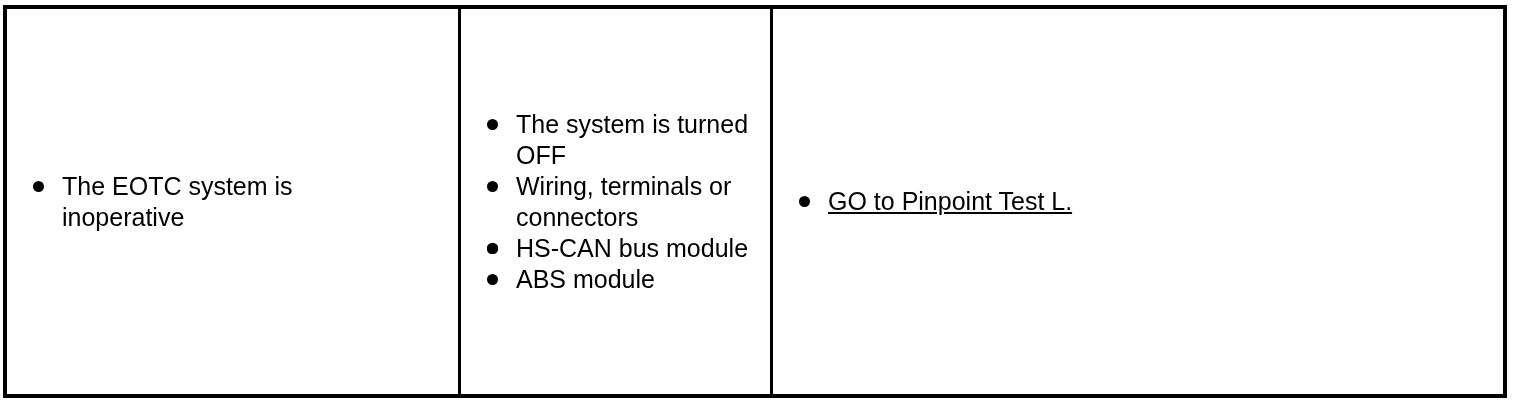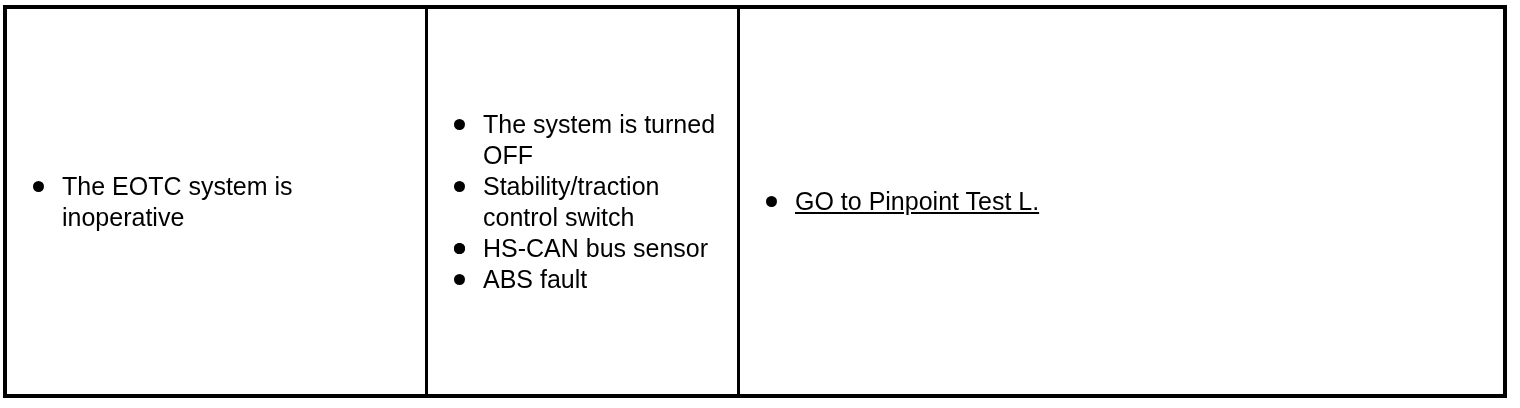--- a/index.html
+++ b/index.html
@@ -27,21 +27,21 @@
     flex-direction: row;
   }
   .cell {
     box-sizing: border-box;
     display: flex;
     align-items: center;      
     padding-left: 26px;
     overflow: hidden;
   }
   .cell-symptom {
-    width: 421px;             
+    width: 454px;             
     border-right: 3px solid #000000;
   }
   .cell-sources {
     width: 312px;             
     border-right: 3px solid #000000;
   }
   .cell-action {
     flex: 1;
     text-decoration: underline;
   }
@@ -85,32 +85,35 @@
   </div>
 
   <div class="cell cell-sources">
     <ul class="bullet-list">
       <li>
         <span class="bullet"></span>
         <span>The system is turned OFF</span>
       </li>
       <li>
         <span class="bullet"></span>
-        <span>Stability/traction control switch</span>
+        <span>Wiring, terminals or connectors</span>
       </li>
       <li>
         <span class="bullet"></span>
       </li>
       <li>
         <span class="bullet"></span>
-        <span>HS-CAN bus sensor</span>
       </li>
       <li>
         <span class="bullet"></span>
-        <span>ABS fault</span>
+        <span>HS-CAN bus module</span>
+      </li>
+      <li>
+        <span class="bullet"></span>
+        <span>ABS module</span>
       </li>
     </ul>
   </div>
 
   <div class="cell cell-action">
     <ul class="bullet-list">
       <li>
         <span class="bullet"></span>
         <span>GO to Pinpoint Test L.</span>
       </li>

